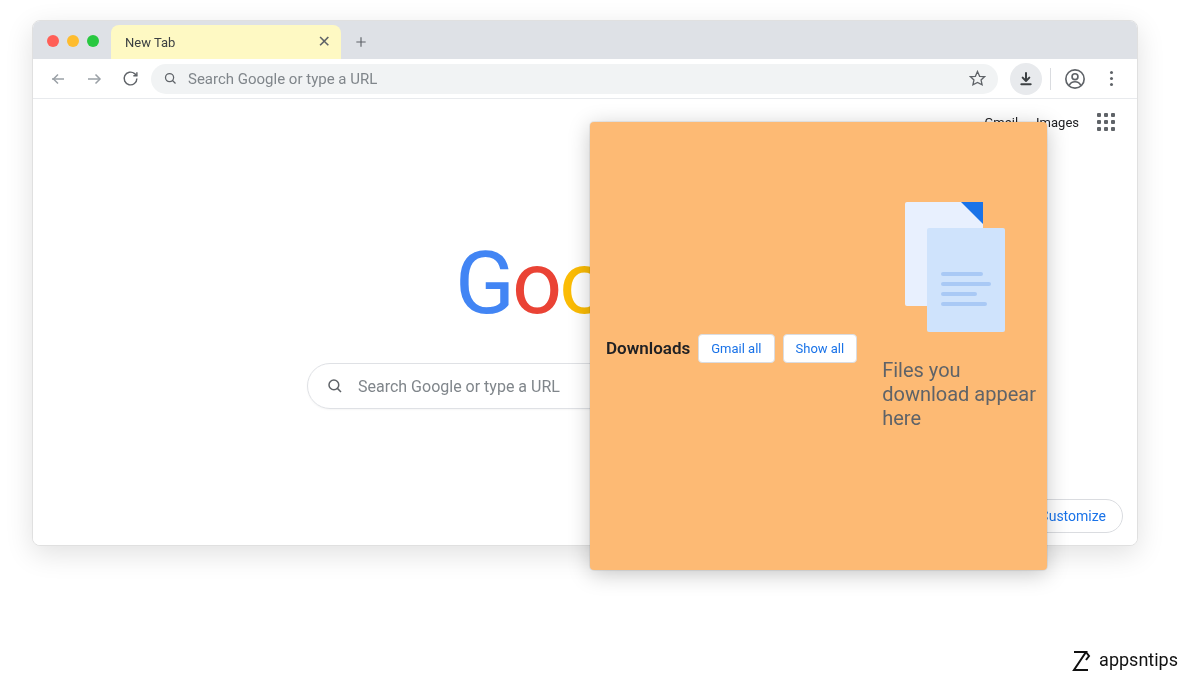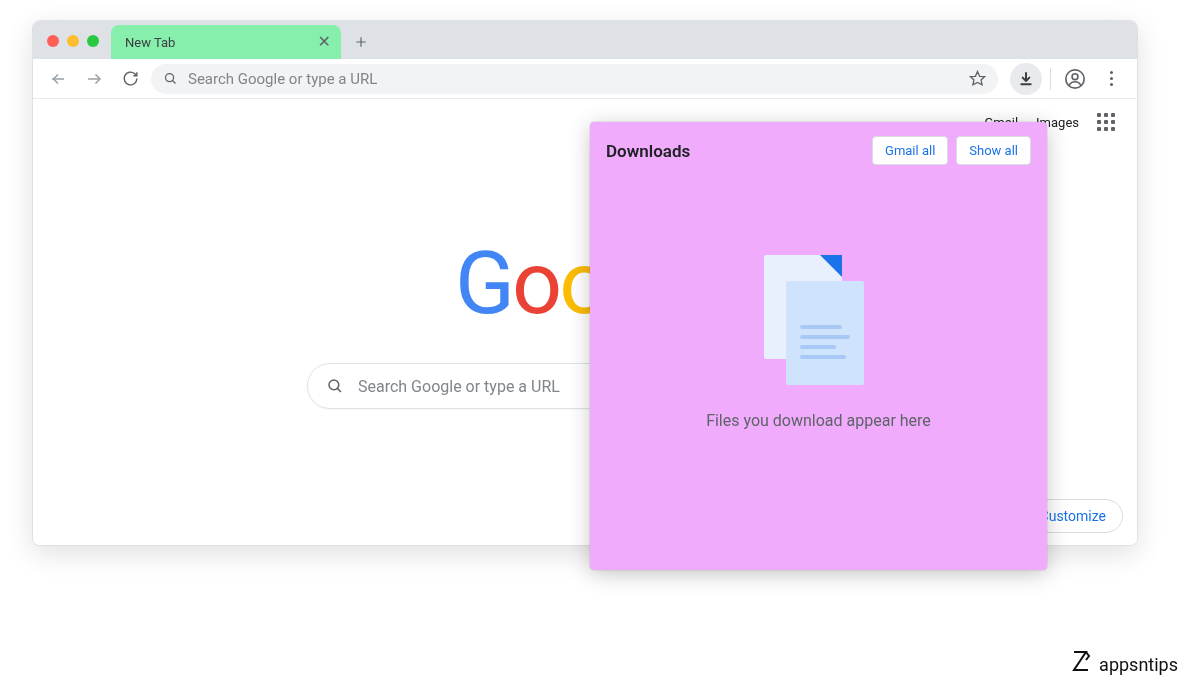--- a/index.html
+++ b/index.html
@@ -22,21 +22,21 @@
     display: flex;
     align-items: flex-end;
     padding-left: 10px;
   }
   .traffic-lights { display:flex; align-items:center; gap:8px; margin:0 12px 12px 4px; }
   .tl { width:12px; height:12px; border-radius:50%; }
   .tl.red{background:#ff5f57;} .tl.yellow{background:#febc2e;} .tl.green{background:#28c840;}
 
   .tab {
     height: 34px; width: 230px;
-    background:#86efac;
+    background:#fef9c3;
     border-top-left-radius: 8px; border-top-right-radius: 8px;
     display:flex; align-items:center;
     padding: 0 10px 0 14px;
     font-size: 13px; color:#3c4043;
     gap:20px;
   }
   .tab-close { margin-left:auto; font-size:16px; color:#5f6368; cursor:pointer; line-height:1; }
   .new-tab-btn { width:28px; height:28px; display:flex;align-items:center;justify-content:center; margin:0 0 3px 6px; font-size:18px; color:#5f6368; cursor:pointer; border-radius:50%;}
   
   .toolbar {
@@ -73,38 +73,38 @@
 
   .searchbox{margin-top:36px;width:556px;height:46px;border:1px solid #dfe1e5;border-radius:23px;display:flex;align-items:center;padding:0 18px;gap:14px;font-size:16px;color:#5f6368;box-shadow:0 1px 2px rgba(0,0,0,0.04);}
   .searchbox .placeholder{color:#80868b;}
 
   .customize-btn{position:absolute;bottom:12px;right:14px;height:34px;border:1px solid #dadce0;border-radius:17px;padding:0 16px;display:flex;align-items:center;gap:8px;font-size:14px;color:#1a73e8;cursor:pointer;background:#fff;}
 
   
   .downloads-popup{
     position:absolute; top:122px; left:590px;
     width:457px; height:448px;
-    background:#f0abfc; border-radius:4px;
+    background:#fdba74; border-radius:4px;
     box-shadow: 0 4px 22px rgba(0,0,0,0.22), 0 0 0 1px rgba(0,0,0,0.06);
     z-index:50;
-    display:flex; flex-direction:column;
+    display:flex; flex-direction:row;
   }
   .dp-header{display:flex;align-items:center;padding:14px 16px 10px 16px;gap:8px;}
   .dp-title{font-size:17px;font-weight:600;color:#202124;flex:1;}
   .dp-btn{border:1px solid #dadce0;background:#fff;color:#1a73e8;font-size:13px;padding:6px 12px;border-radius:4px;cursor:pointer;}
   .dp-body{flex:1;display:flex;flex-direction:column;align-items:center;justify-content:center;gap:26px;padding-bottom:60px;}
-  .dp-empty-text{font-size:16px;color:#5f6368;}
+  .dp-empty-text{font-size:20px;color:#5f6368;margin-left:9px;}
   .empty-illus{width:110px;height:130px;position:relative;}
   .doc-back{position:absolute;left:0;top:0;width:78px;height:104px;background:#e8f0fe;border-radius:2px;}
   .doc-back::after{content:"";position:absolute;top:0;right:0;width:0;height:0;border-left:22px solid transparent;border-top:22px solid #1a73e8;}
   .doc-front{position:absolute;left:22px;top:26px;width:78px;height:104px;background:#cfe3fc;border-radius:2px;}
   .doc-front .line{position:absolute;left:14px;height:4px;background:#a9c9f5;border-radius:2px;}
   .doc-front .l1{top:44px;width:42px;} .doc-front .l2{top:54px;width:50px;} .doc-front .l3{top:64px;width:36px;} .doc-front .l4{top:74px;width:46px;}
 
-  .watermark{position:absolute;bottom:6px;right:22px;font-size:18px;color:#111;font-family:Arial,sans-serif;display:flex;align-items:flex-end;gap:8px;}
+  .watermark{position:absolute;bottom:6px;right:22px;font-size:18px;color:#111;font-family:Arial,sans-serif;display:flex;align-items:flex-start;gap:8px;}
   .watermark svg{margin-bottom:2px;}
 </style>
 </head>
 <body>
 
 <div class="browser-window">
 
   <div class="tab-strip">
     <div class="traffic-lights">
       <div class="tl red"></div>

